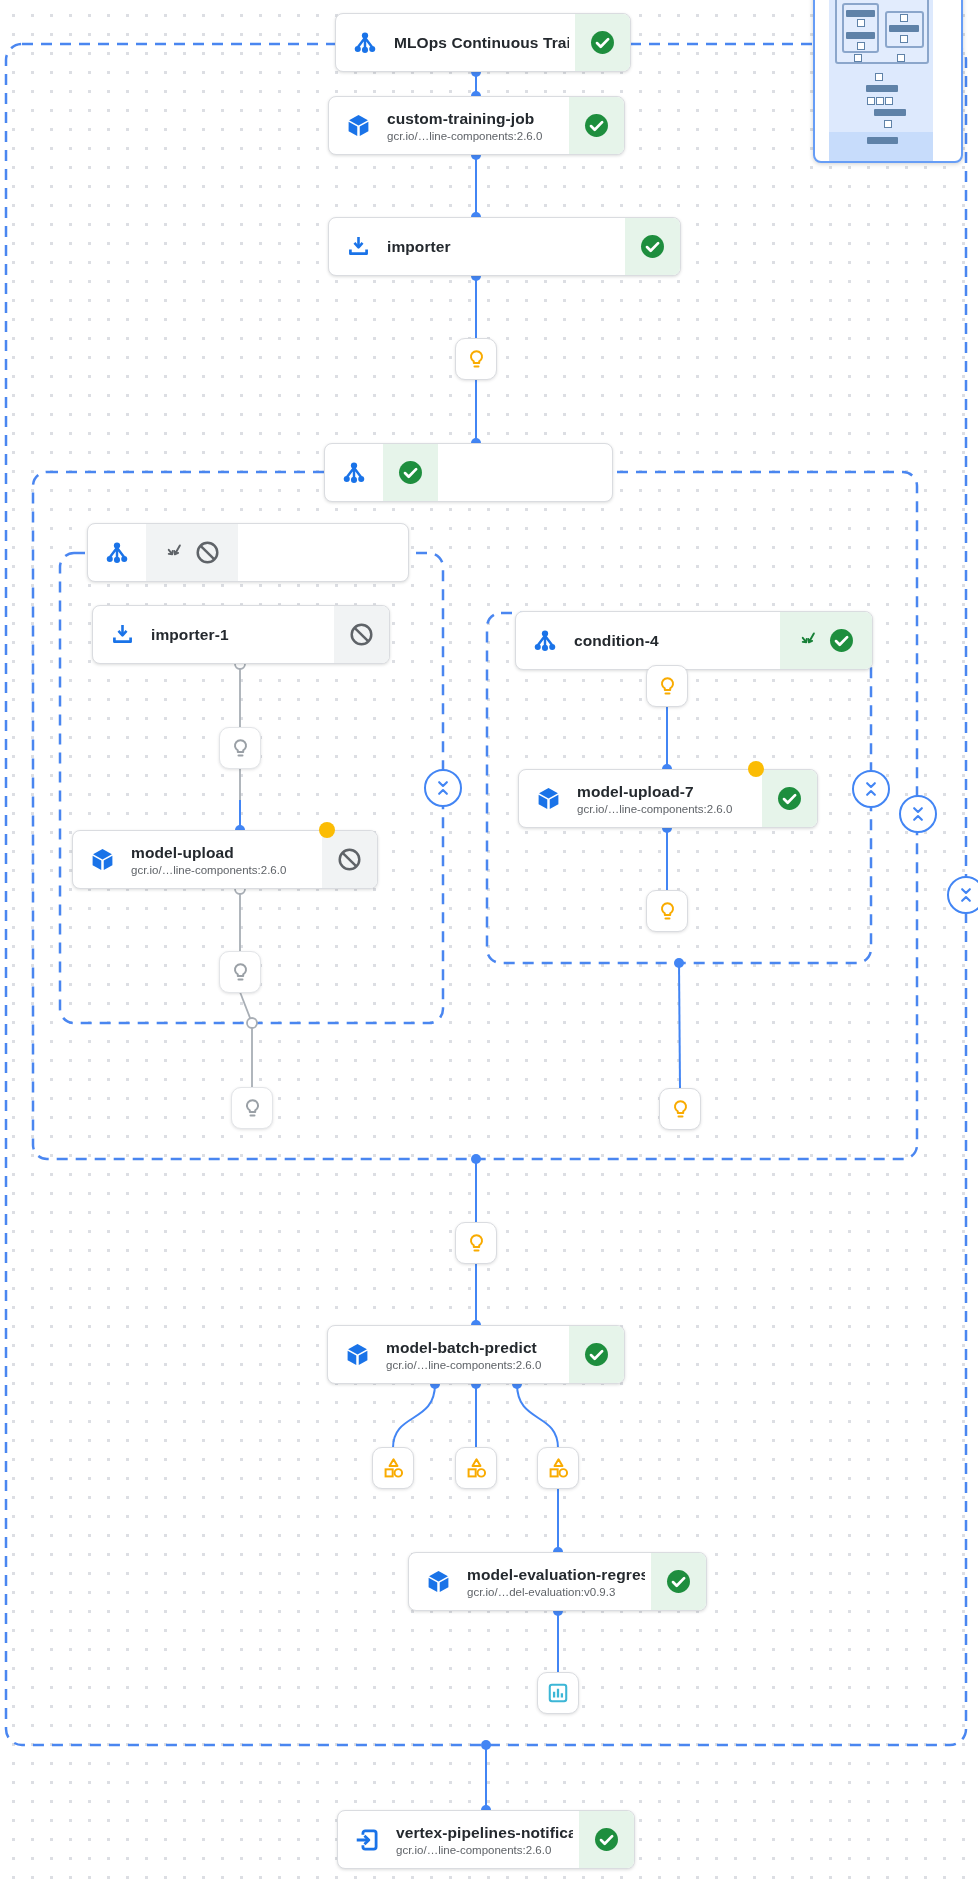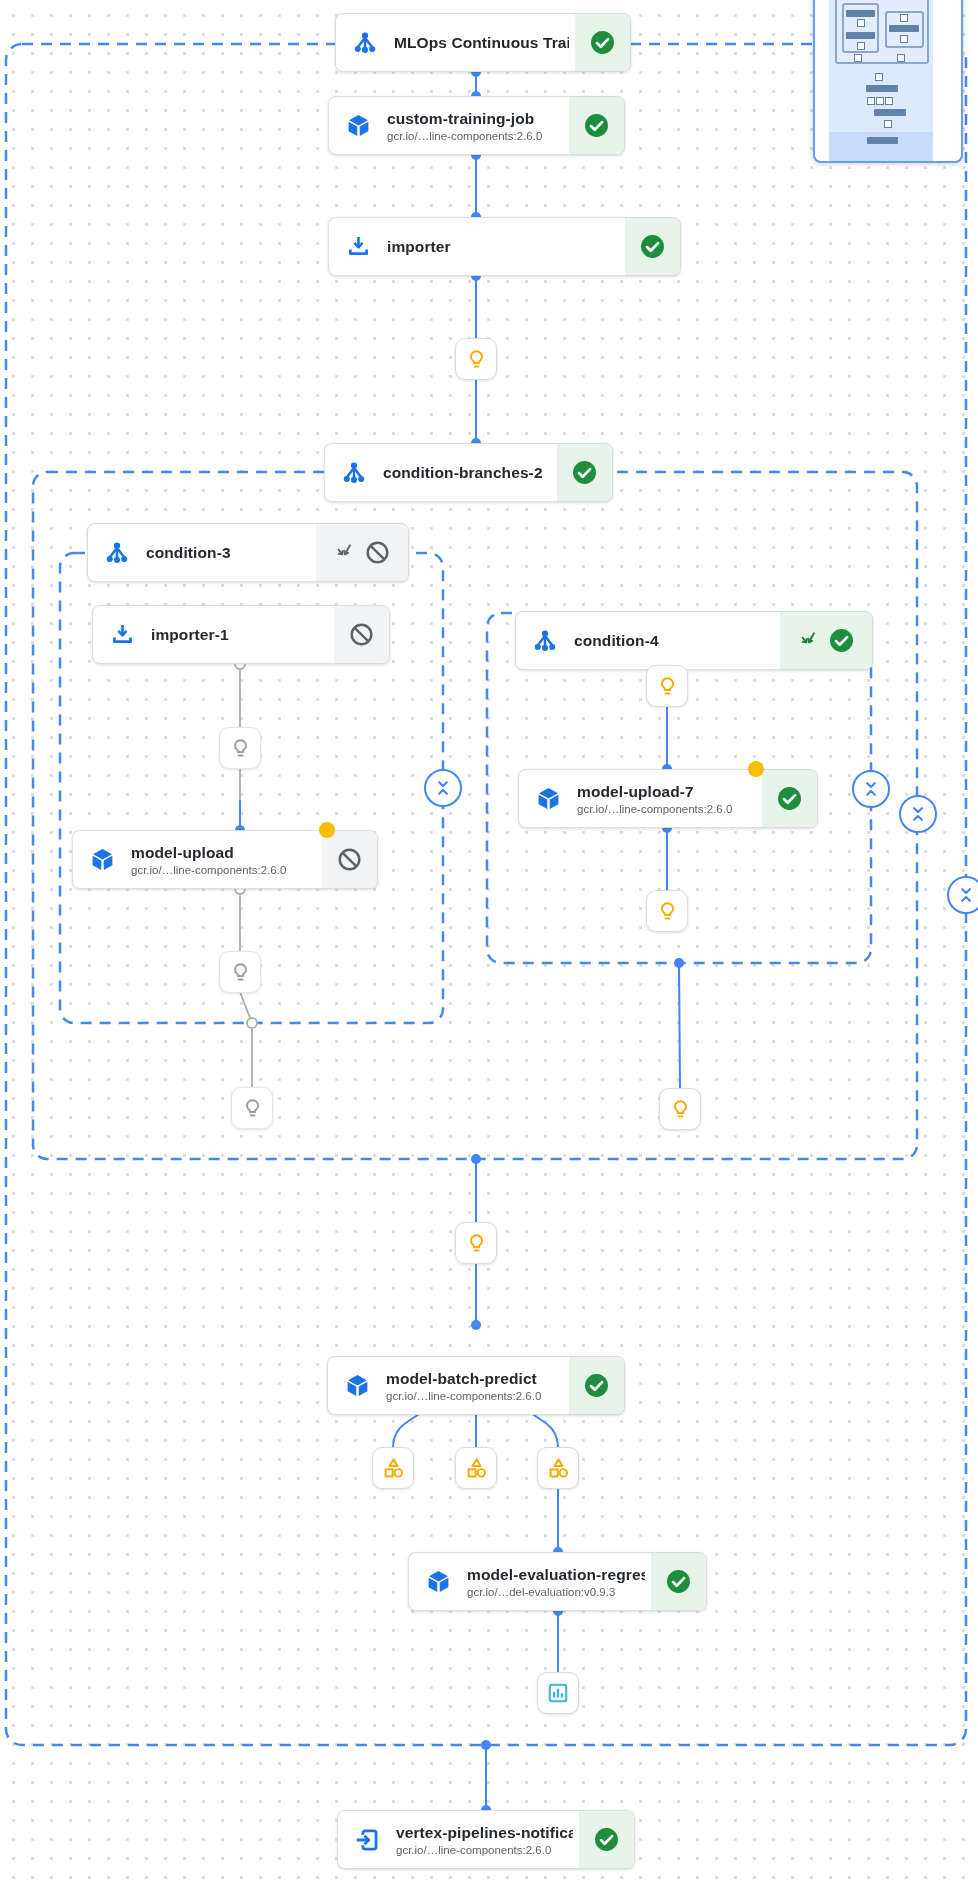--- a/index.html
+++ b/index.html
@@ -216,38 +216,32 @@
         </svg>
       </div>
   </div>
 
   <div class="node" style="left:324px;top:443px;width:289px">
     <div class="n-icon">
         <svg class="ic c-blue" width="28" height="28">
           <use href="#ic-tree"></use>
         </svg>
       </div>
-    <div class="n-text">
-        <div class="n-title">condition-branches-2</div>
-      </div>
     <div class="n-status st-green">
         <svg class="ic c-green" width="27" height="27">
           <use href="#ic-check"></use>
         </svg>
       </div>
   </div>
 
   <div class="node" style="left:87px;top:523px;width:322px">
     <div class="n-icon">
         <svg class="ic c-blue" width="28" height="28">
           <use href="#ic-tree"></use>
         </svg>
-      </div>
-    <div class="n-text">
-        <div class="n-title">condition-3</div>
       </div>
     <div class="n-status st-gray st-wide">
       <svg class="ic c-gray" width="23" height="23">
           <use href="#ic-merge"></use>
         </svg>
       <svg class="ic c-gray" width="27" height="27">
           <use href="#ic-slash"></use>
         </svg>
     </div>
   </div>
@@ -316,21 +310,21 @@
       <div class="n-sub">gcr.io/…line-components:2.6.0</div>
     </div>
     <div class="n-status st-green">
         <svg class="ic c-green" width="27" height="27">
           <use href="#ic-check"></use>
         </svg>
       </div>
   </div>
   <div class="ydot" style="left:756px;top:769px"></div>
 
-  <div class="node" style="left:327px;top:1356px;width:298px">
+  <div class="node" style="left:327px;top:1325px;width:298px">
     <div class="n-icon">
         <svg class="ic c-blue" width="27" height="27">
           <use href="#ic-cube"></use>
         </svg>
       </div>
     <div class="n-text">
       <div class="n-title">model-batch-predict</div>
       <div class="n-sub">gcr.io/…line-components:2.6.0</div>
     </div>
     <div class="n-status st-green">

